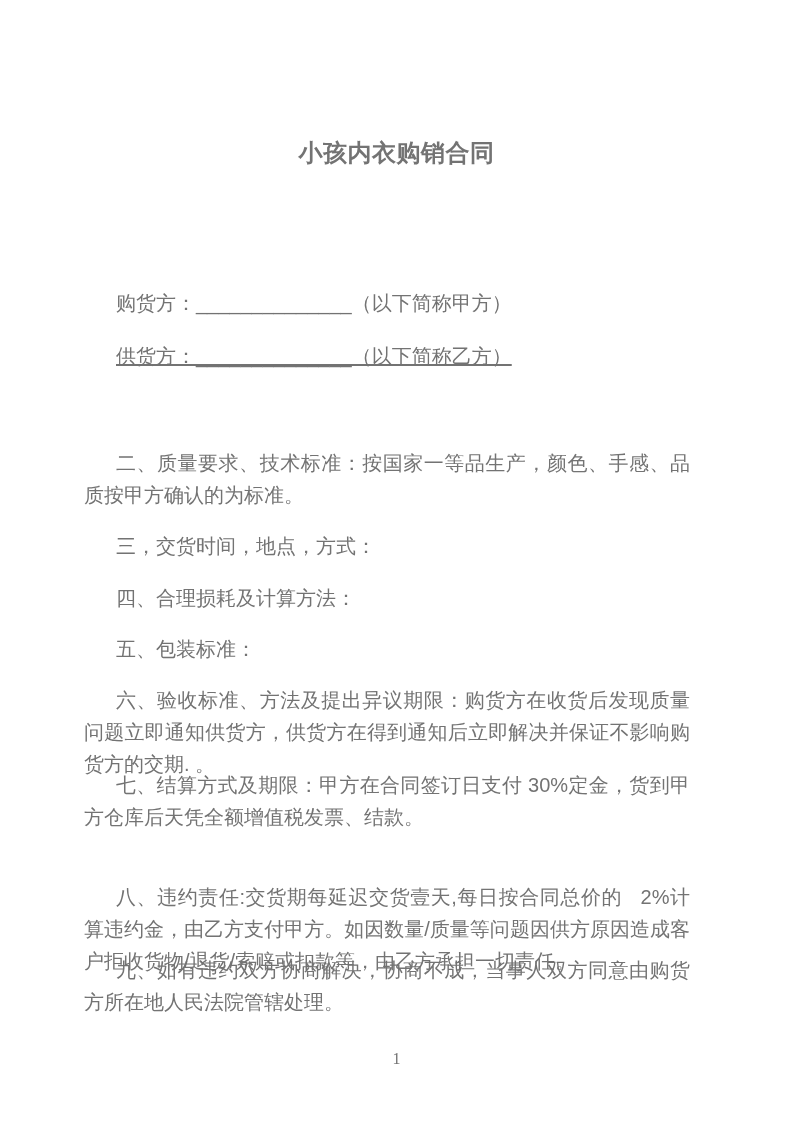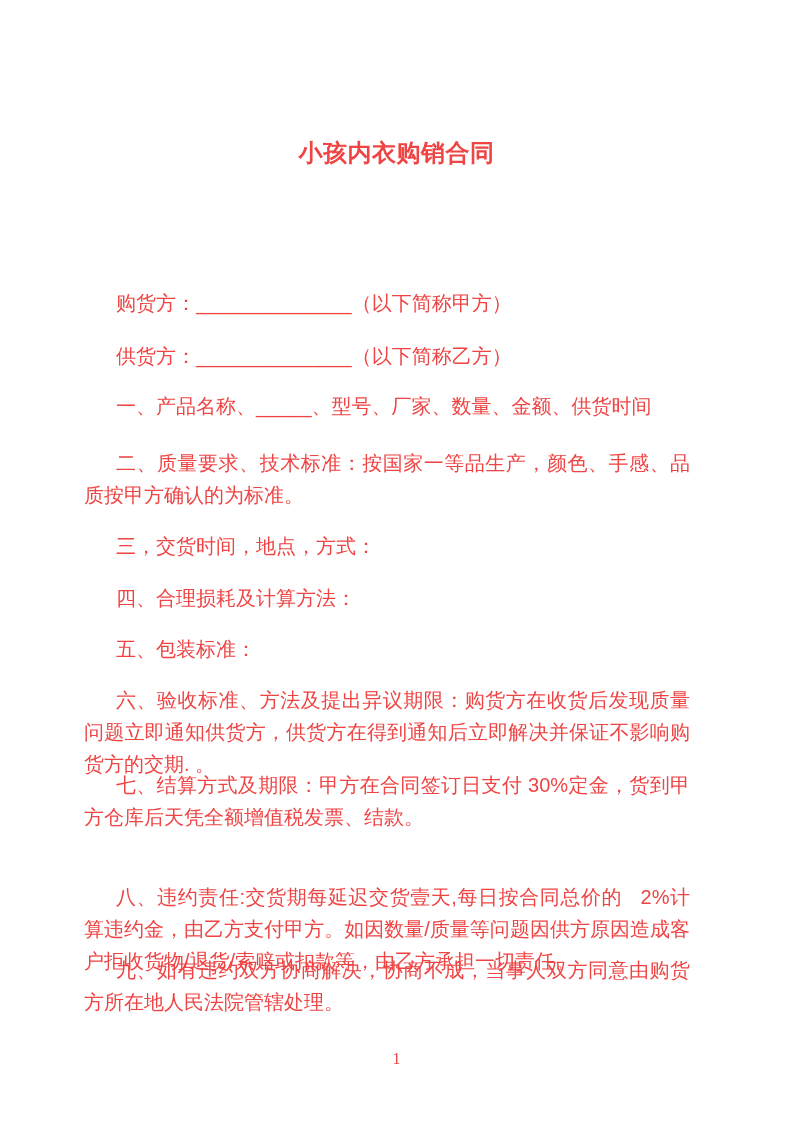--- a/index.html
+++ b/index.html
@@ -7,21 +7,21 @@
     padding: 0;
     background: #ffffff;
   }
   .page {
     position: relative;
     width: 793px;
     height: 1122px;
     background: #ffffff;
     overflow: hidden;
     font-family: "Liberation Sans", "DejaVu Sans", sans-serif;
-    color: #ef4444;
+    color: #737373;
   }
   .doc-title {
     position: absolute;
     top: 136px;
     left: 0;
     width: 100%;
     margin: 0;
     text-align: center;
     font-size: 24px;
     font-weight: bold;
@@ -35,21 +35,21 @@
     margin: 0;
     font-size: 20px;
     line-height: 32px;
     text-indent: 32px;
     text-align: justify;
     white-space: pre-wrap;
     word-break: normal;
     overflow-wrap: break-word;
   }
   .p1  { top: 287px; }
-  .p2  { top: 340px; }
+  .p2  { top: 340px; text-decoration: underline; }
   .p3  { top: 390px; }
   .p4  { top: 447px; }
   .p5  { top: 530px; }
   .p6  { top: 582px; }
   .p7  { top: 633px; }
   .p8  { top: 684px; }
   .p9  { top: 769px; }
   .p10 { top: 850px; margin-top: 31px; }
   .p11 { top: 954px; }
   .page-number {
@@ -67,21 +67,20 @@
 <body>
 
 <div class="page">
 
   <h1 class="doc-title">小孩内衣购销合同</h1>
 
   <p class="para p1">购货方：______________（以下简称甲方）</p>
 
   <p class="para p2">供货方：______________（以下简称乙方）</p>
 
-  <p class="para p3">一、产品名称、_____、型号、厂家、数量、金额、供货时间</p>
 
   <p class="para p5">三，交货时间，地点，方式：</p>
 
   <p class="para p4">二、质量要求、技术标准：按国家一等品生产，颜色、手感、品质按甲方确认的为标准。</p>
 
   <p class="para p7">五、包装标准：</p>
 
   <p class="para p6">四、合理损耗及计算方法：</p>
 
   <p class="para p8">六、验收标准、方法及提出异议期限：购货方在收货后发现质量问题立即通知供货方，供货方在得到通知后立即解决并保证不影响购货方的交期. 。</p>

